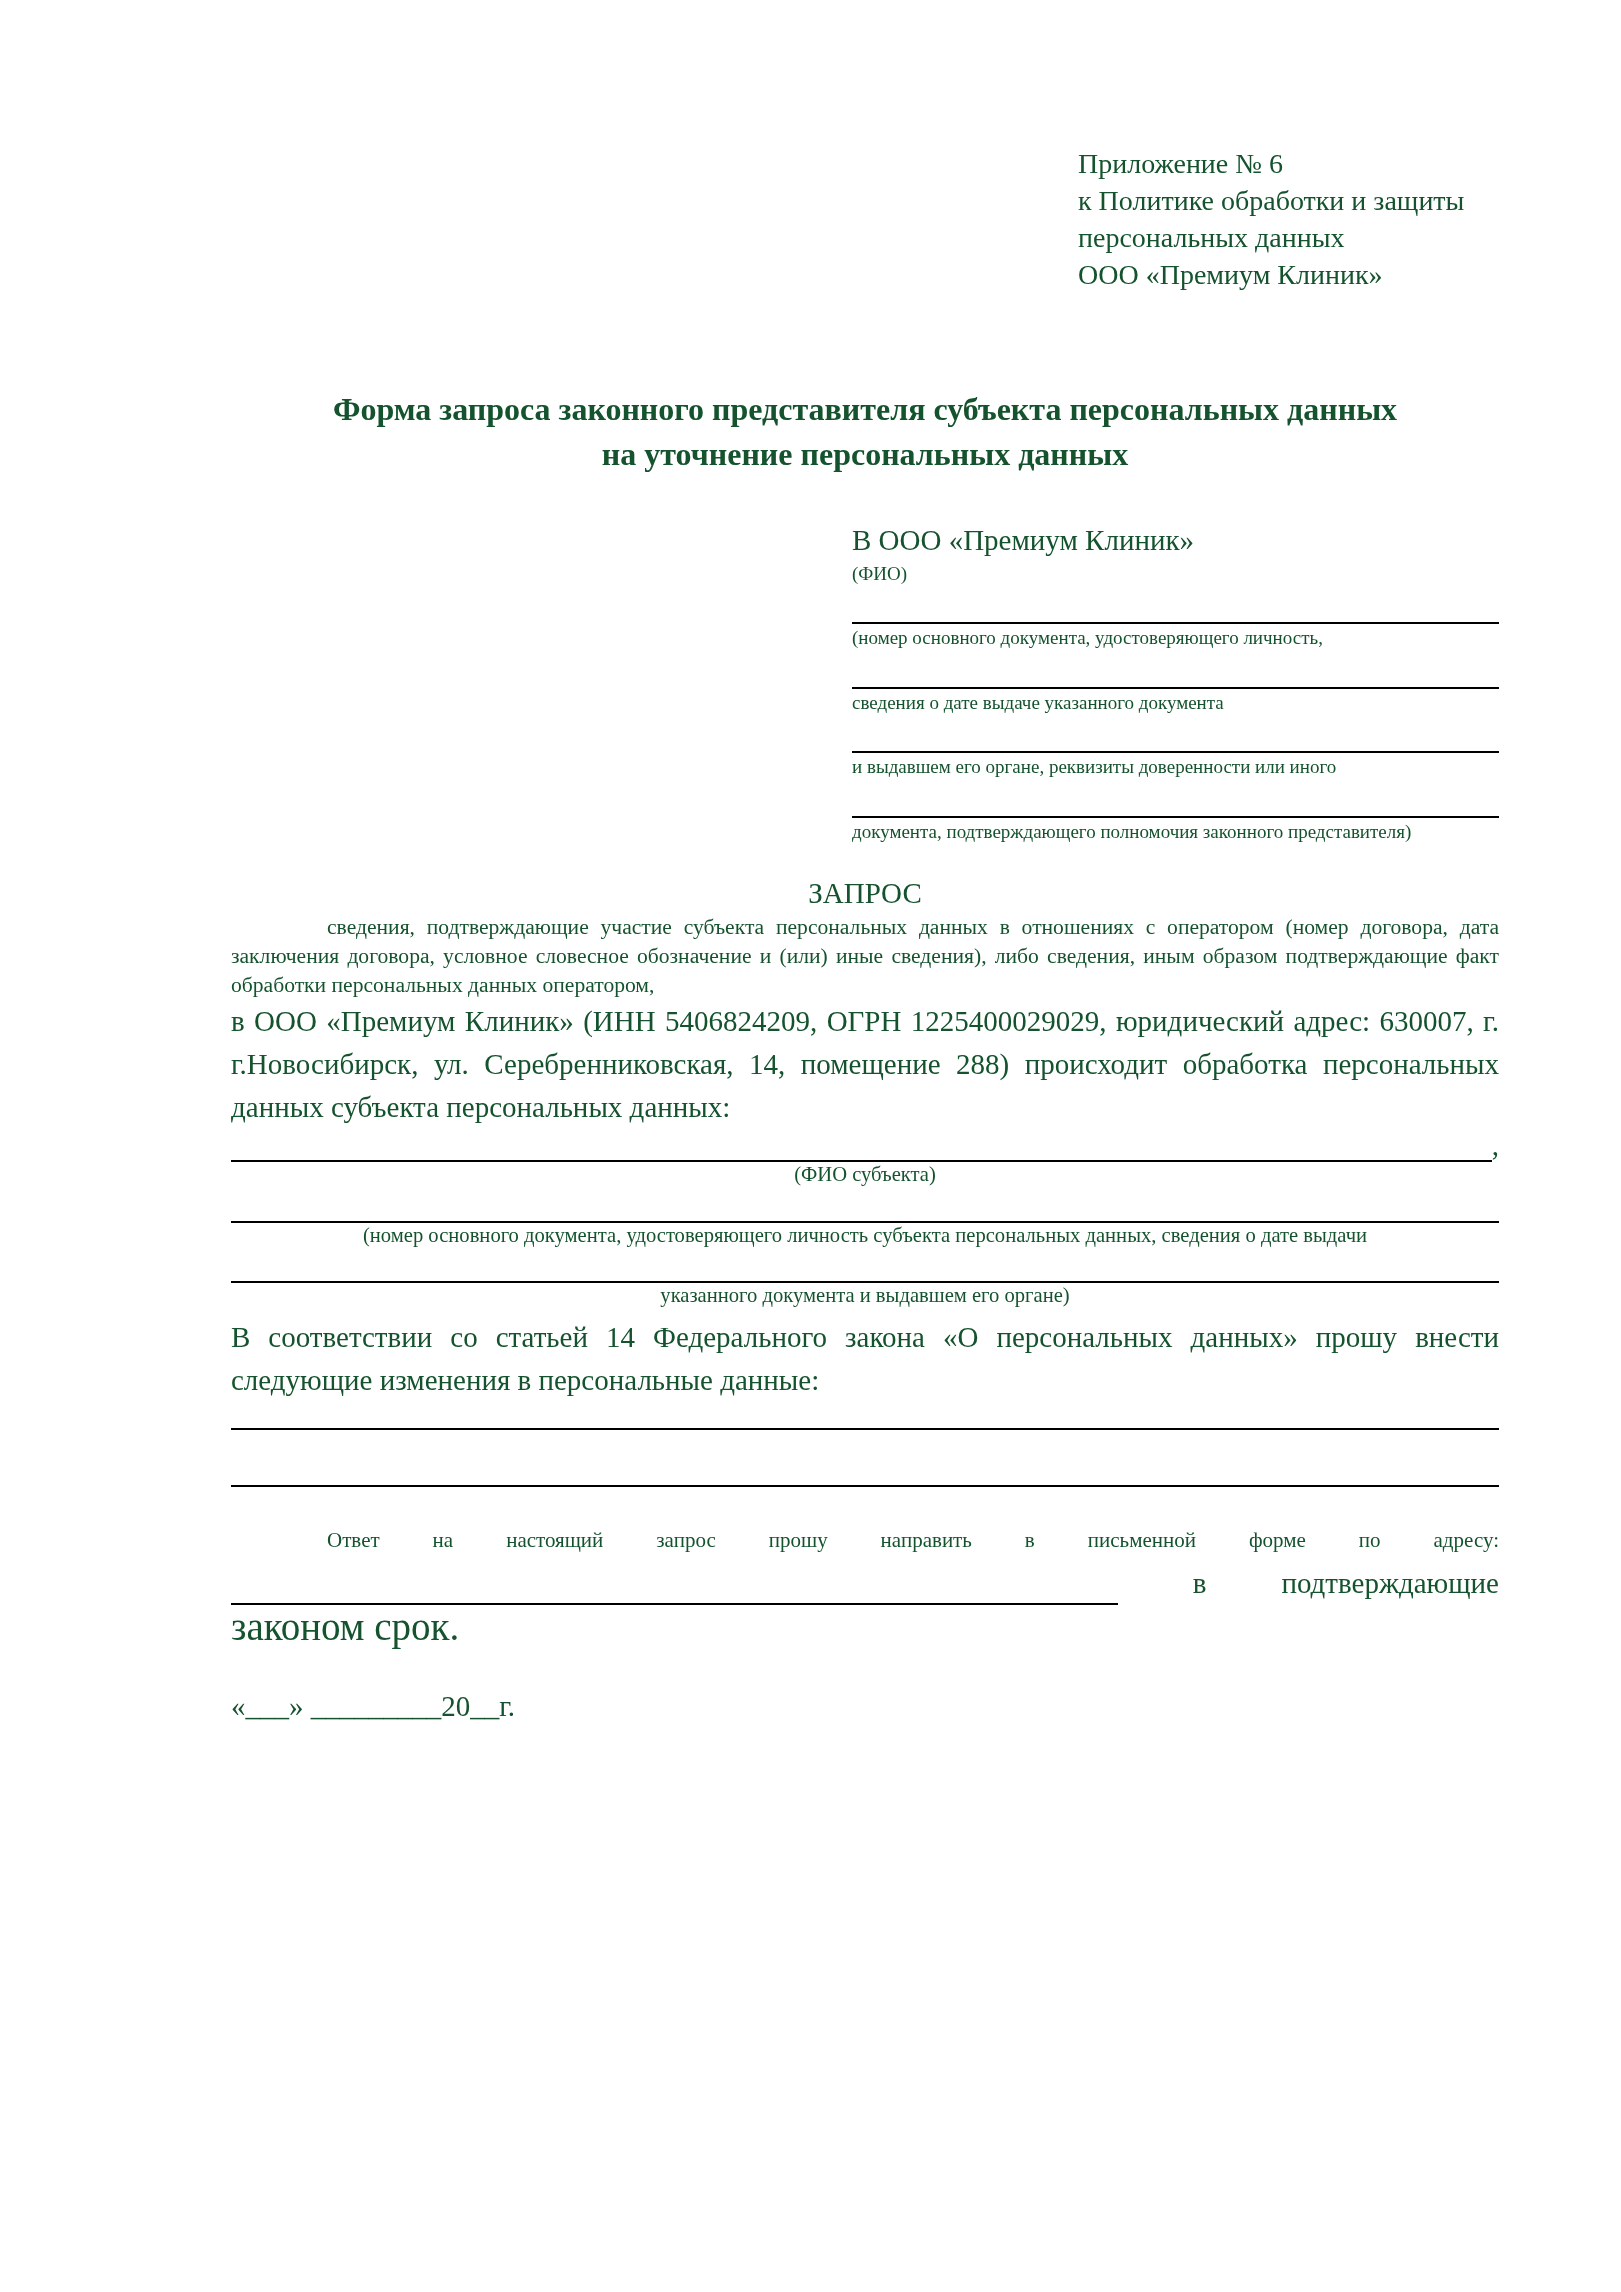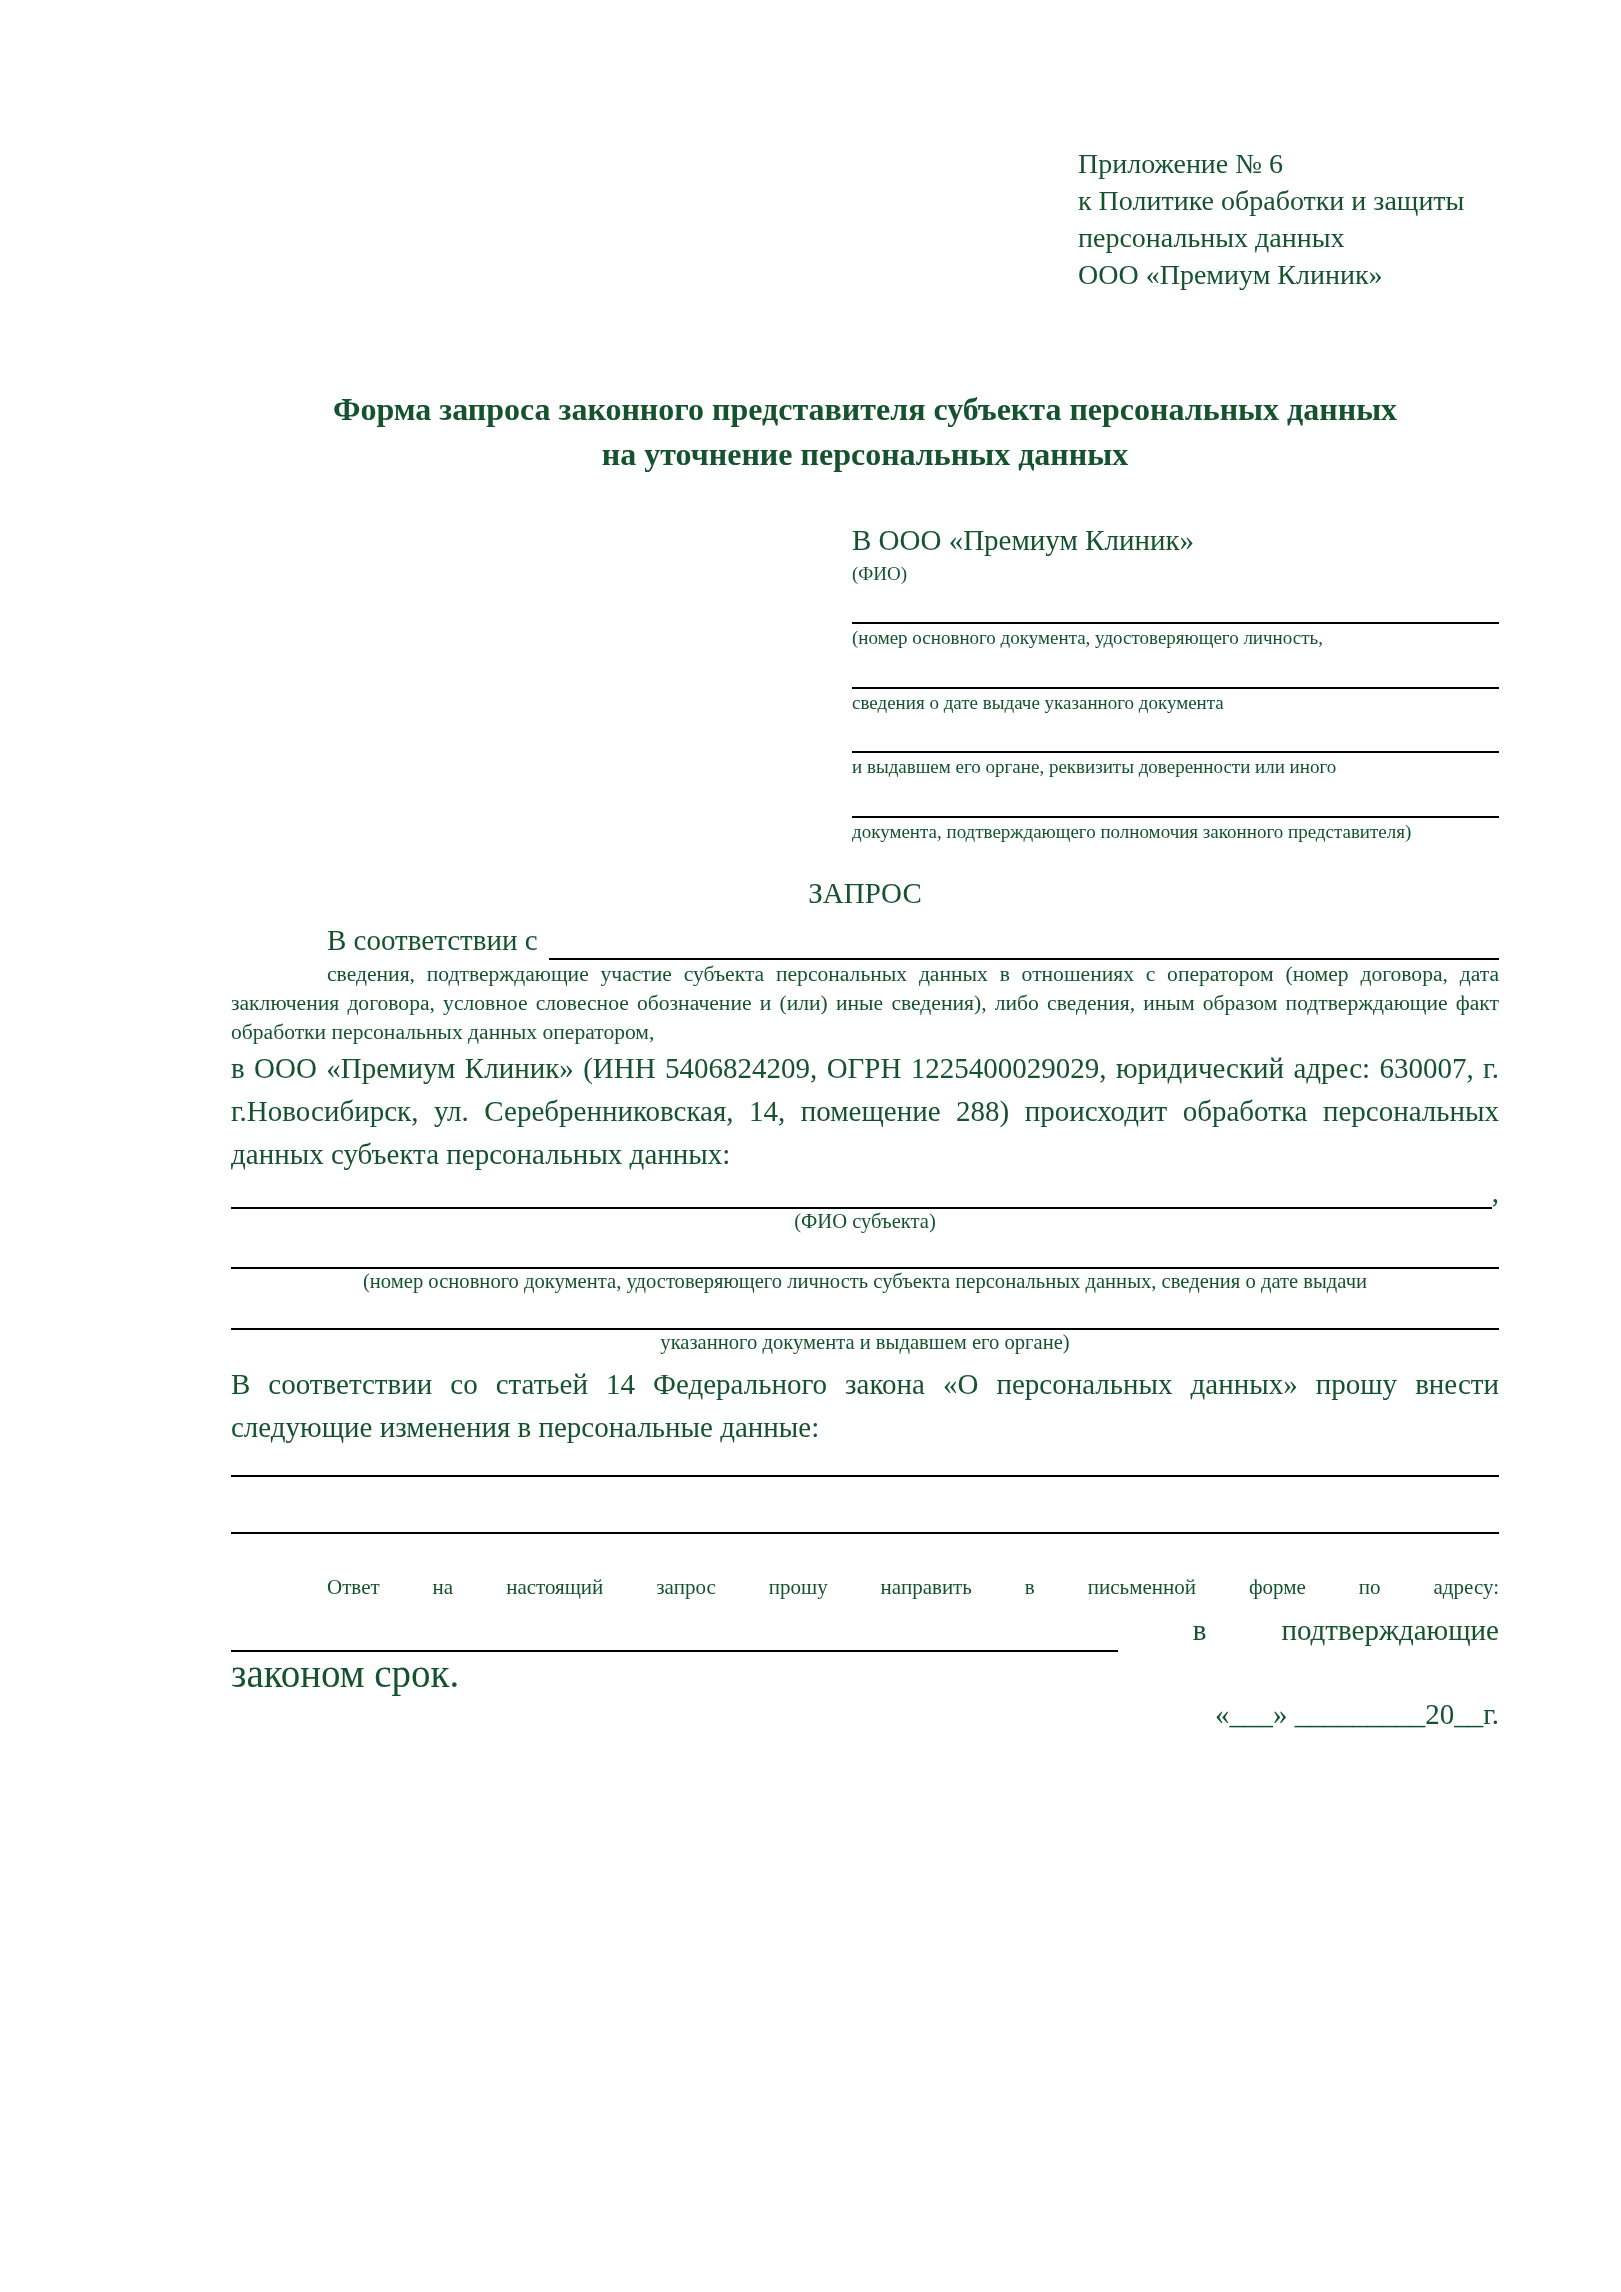--- a/index.html
+++ b/index.html
@@ -38,21 +38,21 @@
   .ruled-full { border-top: 2.9px solid #000; margin-top: 33px; }
   .law { margin-top: 7.8px; }
   .hr { border-top: 2.9px solid #000; }
   .hr1 { margin-top: 25.5px; }
   .hr2 { margin-top: 55px; }
   .reply-l1 { margin-top: 32px; font-size: 21px; line-height: 43px; text-align: justify; text-align-last: justify; text-indent: 96px; }
   .reply-l2 { display: flex; justify-content: space-between; align-items: flex-end; font-size: 29px; line-height: 43px; }
   .reply-l2 .blank { width: 887px; border-bottom: 2.9px solid #000; height: 37px; }
   .reply-l3 { font-size: 39px; line-height: 43px; }
   
-  .footer { display: flex; justify-content: flex-end; font-size: 29px; line-height: 39px; gap: 45px; }
+  .footer { margin-top: 39px; display: flex; justify-content: flex-start; font-size: 29px; line-height: 39px; gap: 45px; }
   .sig { display: flex; align-items: flex-end; }
   .sig .blank { width: 431px; border-bottom: 2.9px solid #000; height: 33px; }
 </style>
 </head>
 <body>
 
 <div class="page">
 
   <div class="hdr">
     <div>Приложение № 6</div>
@@ -78,24 +78,20 @@
     <div class="ruled">
       <div class="cap">и выдавшем его органе, реквизиты доверенности или иного</div>
     </div>
     <div class="ruled">
       <div class="cap">документа, подтверждающего полномочия законного представителя)</div>
     </div>
   </div>
 
   <div class="zapros">ЗАПРОС</div>
 
-  <div class="intro">
-    <span>В соответствии с</span>
-    <span class="blank"></span>
-  </div>
 
   <div class="footnote">сведения, подтверждающие участие субъекта персональных данных в отношениях с оператором (номер договора, дата заключения договора, условное словесное обозначение и (или) иные сведения), либо сведения, иным образом подтверждающие факт обработки персональных данных оператором,</div>
 
   <div class="par">в ООО «Премиум Клиник» (ИНН 5406824209, ОГРН 1225400029029, юридический адрес: 630007, г. г.Новосибирск, ул. Серебренниковская, 14, помещение 288) происходит обработка персональных данных субъекта персональных данных:</div>
 
   <div class="comma-row">
     <span class="blank"></span>
     <span>,</span>
   </div>
   <div class="cap-full">(ФИО субъекта)</div>

